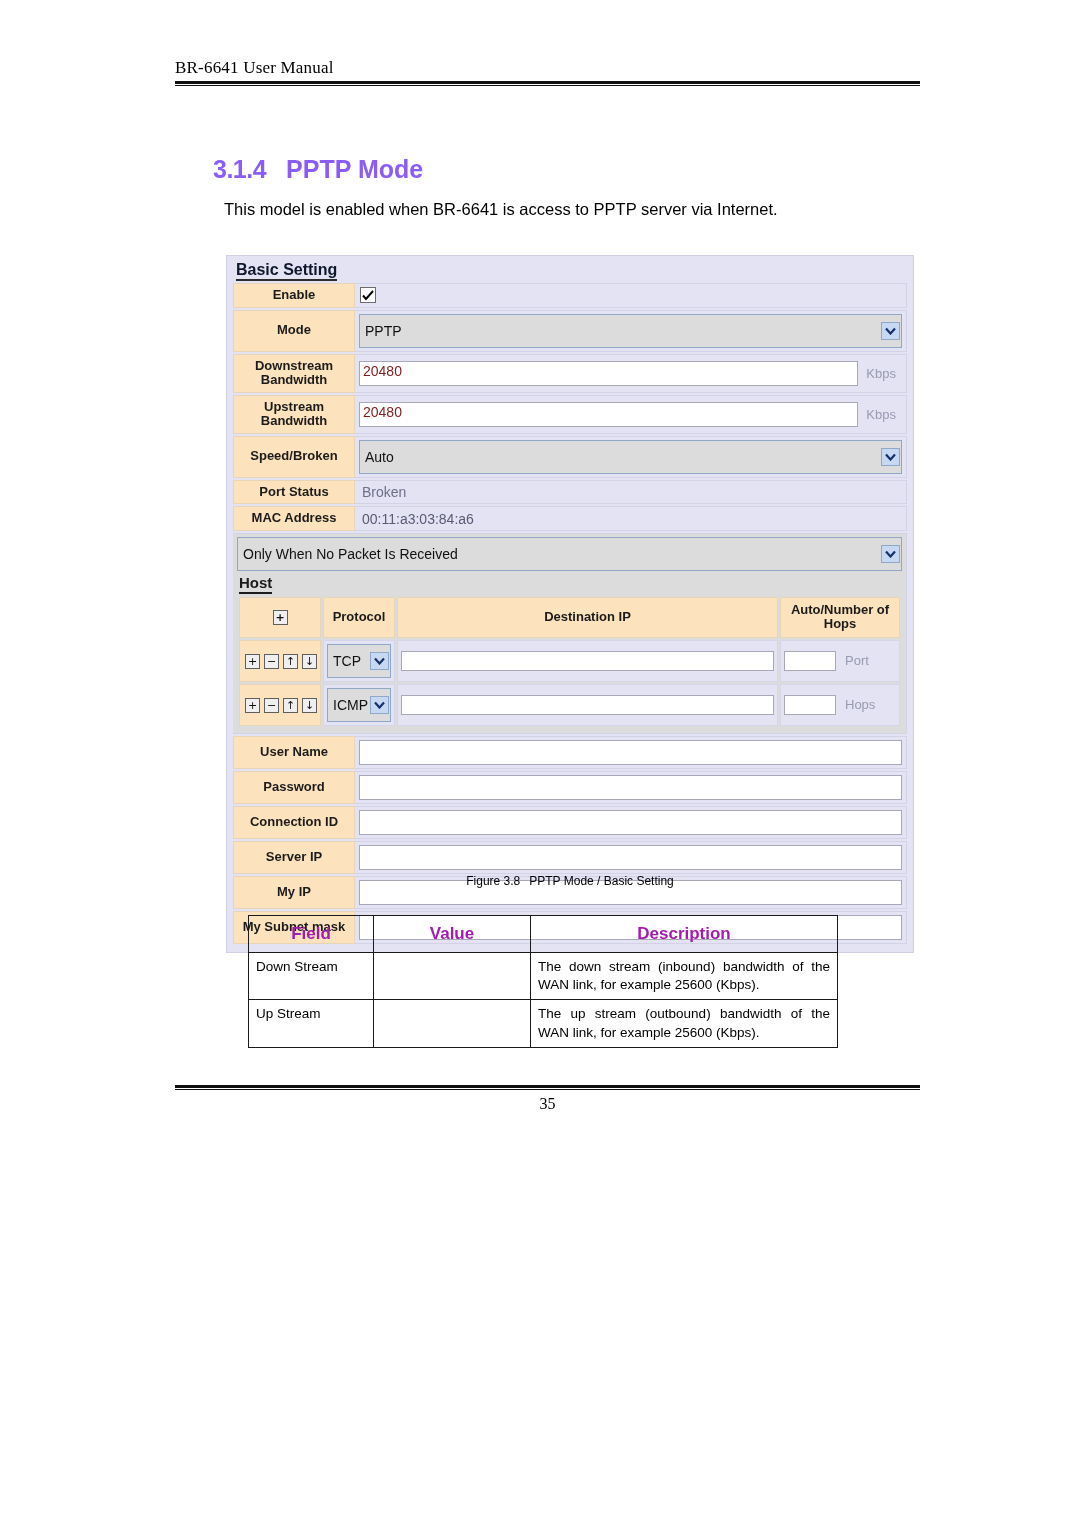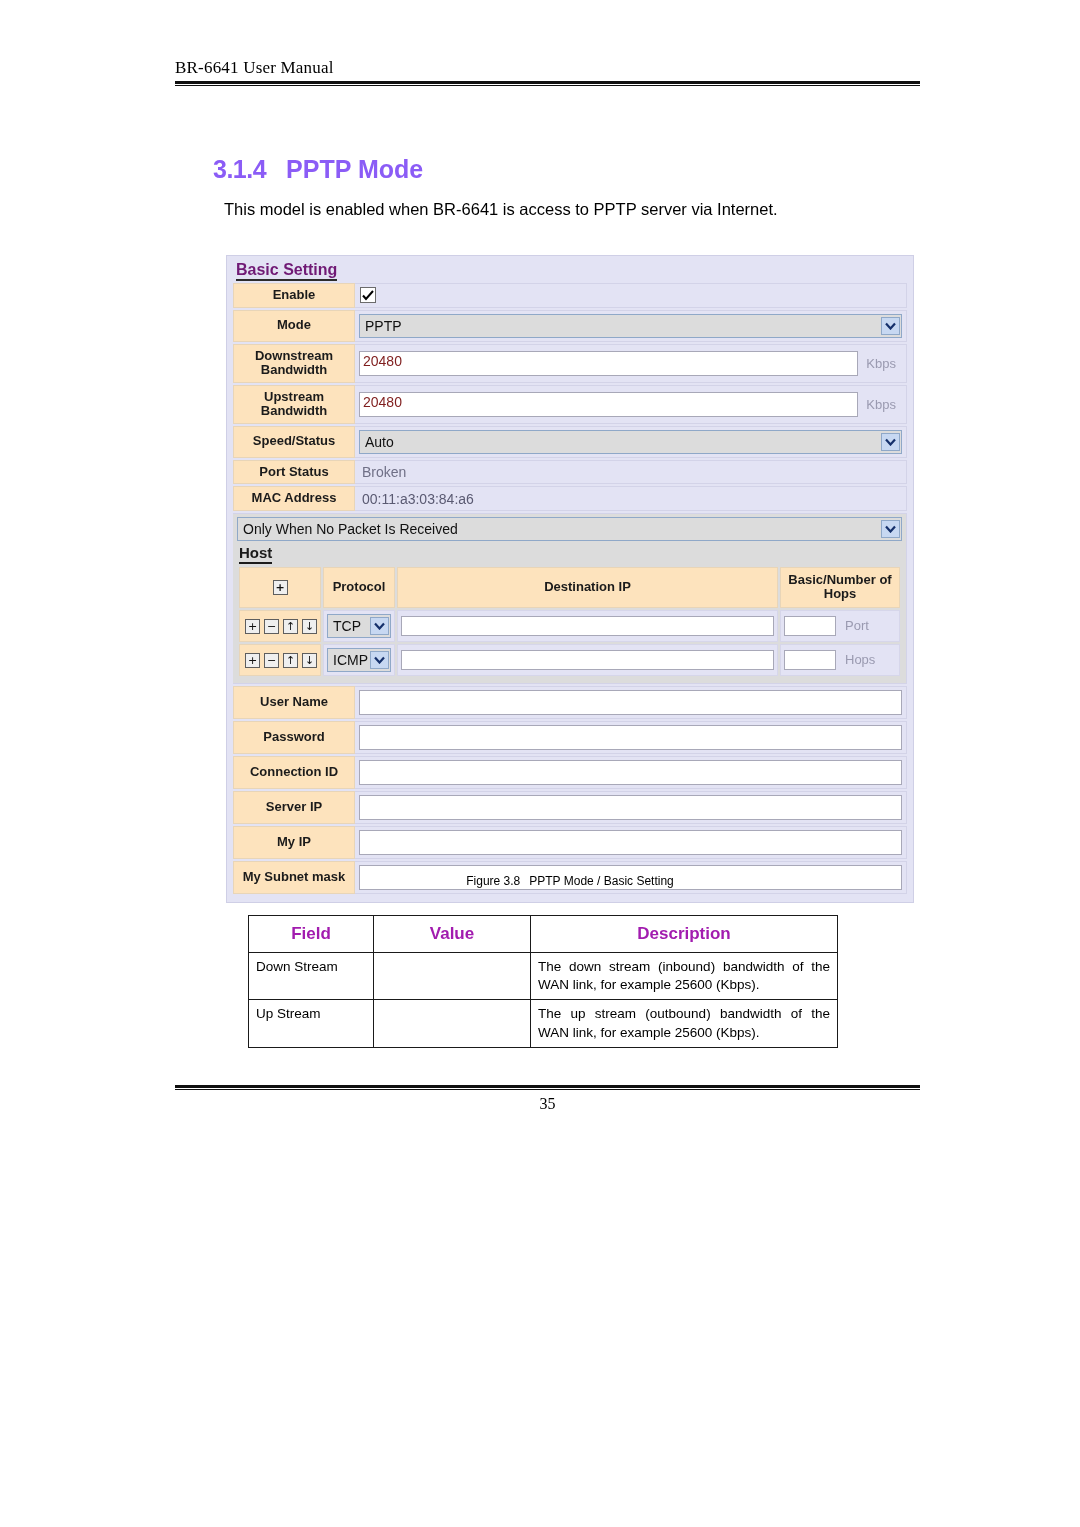--- a/index.html
+++ b/index.html
@@ -67,21 +67,21 @@
     width: 688px;
     background: #e3e3f4;
     border: 1px solid #cfcfe6;
     box-sizing: border-box;
     padding: 0 0 6px 0;
   }
   .panel-title {
     background: #e3e3f4;
     font-size: 16px;
     font-weight: bold;
-    color: #701a75;
+    color: #0f172a;
     padding: 5px 0 4px 9px;
   }
   .panel-title span {
     border-bottom: 2px solid #2b2b2b;
     padding-bottom: 1px;
   }
 
   .row {
     display: flex;
     align-items: stretch;
@@ -134,21 +134,21 @@
     color: #9a9ab0;
     padding: 0 6px 0 8px;
     flex: 0 0 auto;
   }
 
   
   .sel {
     background: #dcdcdc;
     border: 1px solid #8fa8c8;
     box-sizing: border-box;
-    height: 24px;
+    height: 34px;
     display: flex;
     align-items: center;
     flex: 1 1 auto;
     min-width: 0;
     position: relative;
   }
   .sel .sel-val {
     font-size: 14px;
     color: #111;
     padding: 0 5px;
@@ -413,21 +413,21 @@
 
   <div class="row">
     <div class="lbl">Upstream Bandwidth</div>
     <div class="fld">
       <div class="tinput">20480</div>
       <div class="unit">Kbps</div>
     </div>
   </div>
 
   <div class="row">
-    <div class="lbl">Speed/Status</div>
+    <div class="lbl">Speed/Broken</div>
     <div class="fld">
       <div class="sel">
         <div class="sel-val">Auto</div>
         <div class="arrow">
           <svg width="11" height="8" viewBox="0 0 11 8">
               <path d="M1 1.5 L5.5 6.5 L10 1.5" stroke="#15306b" stroke-width="2.2" fill="none"></path>
             </svg>
         </div>
       </div>
     </div>
@@ -470,21 +470,21 @@
           <col style="width:auto">
           <col style="width:120px">
         </colgroup>
         <thead>
           <tr>
             <th>
               <span class="minibtn">+</span>
             </th>
             <th>Protocol</th>
             <th>Destination IP</th>
-            <th>Basic/Number of Hops</th>
+            <th>Auto/Number of Hops</th>
           </tr>
         </thead>
         <tbody>
           <tr>
             <td class="actions">
               <span class="minibtn">+</span><span class="minibtn">−</span><span class="minibtn">↑</span><span class="minibtn">↓</span>
             </td>
             <td>
               <div class="sel">
                 <div class="sel-val">TCP</div>

